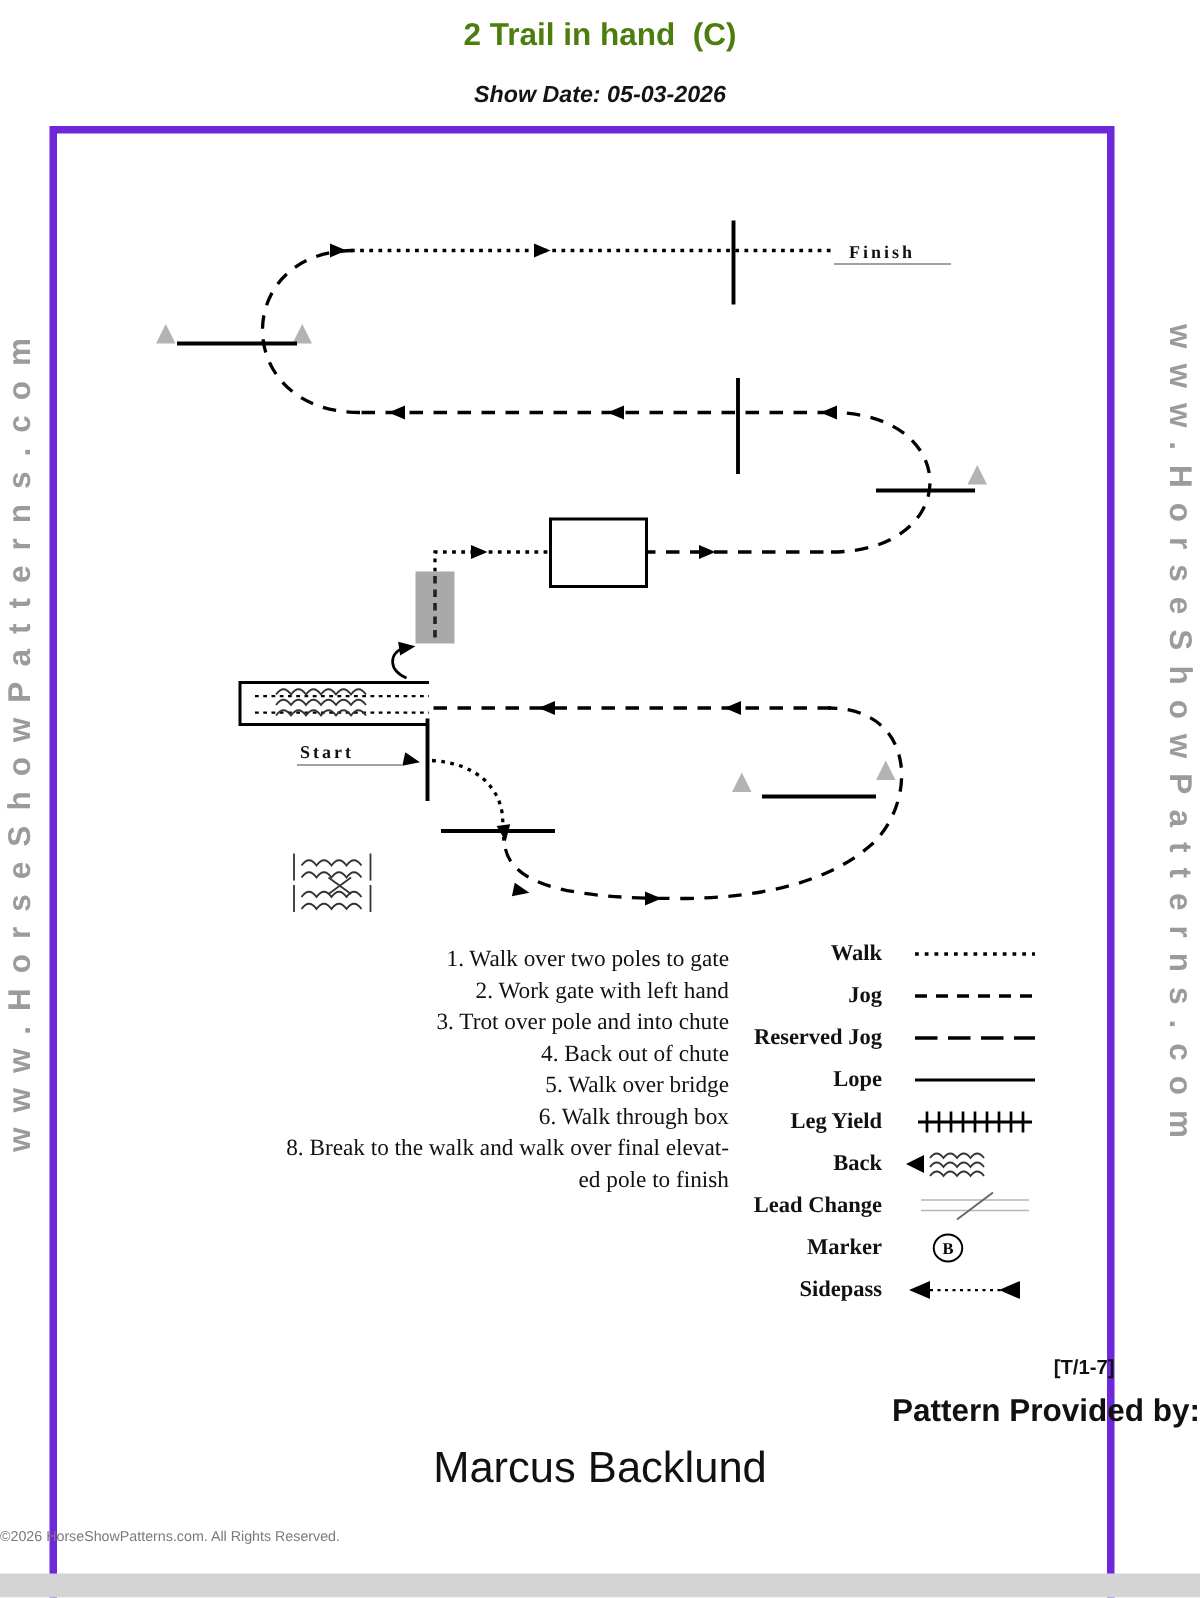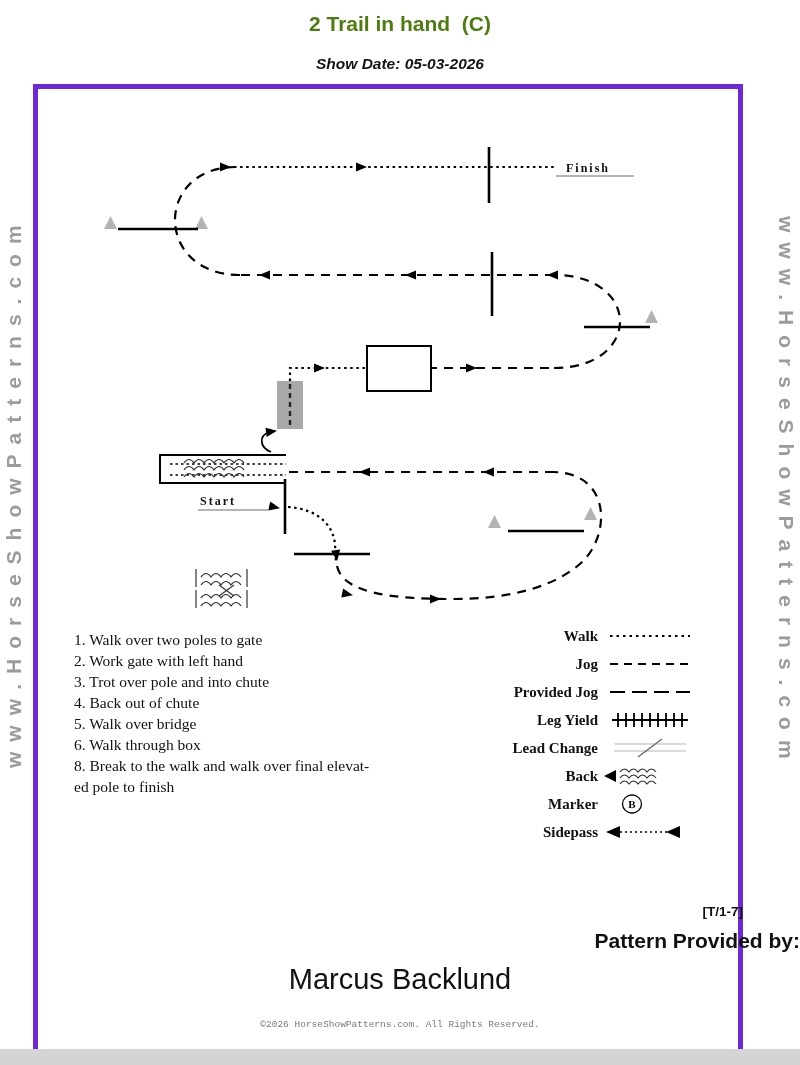--- a/index.html
+++ b/index.html
@@ -38,48 +38,48 @@
   .solid2   { stroke:#000; stroke-width:2;   fill:none; }
   .solid15  { stroke:#000; stroke-width:1.8; fill:none; }
   .thin     { stroke:#444; stroke-width:0.8; fill:none; }
   .squig    { stroke:#333; stroke-width:1.2; fill:none; }
   .cone     { fill:#b3b3b3; }
   .lbl      { font-family:"Liberation Serif", serif; font-weight:bold;
               font-size:12px; letter-spacing:2px; fill:#111; }
 
   .instructions {
     position:absolute; left:36px; top:540px; width:412px;
-    font-family:"Liberation Serif", serif; font-size:15.5px; line-height:21px;
+    font-family:"Liberation Serif", serif; font-size:15.5px; line-height:21px;text-align:right;
   }
   .instr-item { white-space:pre-line; }
 
   .legend { position:absolute; top:533px; right:40px; }
   .legend-row { display:flex; align-items:center; height:28px; }
   .legend-label {
-    width:132px; text-align:right; margin-right:4px;
+    width:132px; text-align:right; margin-right:14px;
     font-family:"Liberation Serif", serif; font-weight:bold; font-size:15px;
   }
   .legend-symbol { width:96px; height:22px; }
   .legend-symbol svg { display:block; }
 
   .ref-code {
     position:absolute; left:33px; top:904px; width:710px; text-align:right;
     font-weight:bold; font-size:13.5px;
   }
   .provided-by {
     position:absolute; top:929px; left:0; width:100%; text-align:right;
     font-weight:bold; font-size:21px;
   }
   .provider-name {
     position:absolute; top:963px; left:0; width:100%; text-align:center;
     font-size:29px;
   }
   .copyright {
-    position:absolute; top:1019px; left:0; width:100%; text-align:center;
-    font-size:9.5px; color:#7a7a7a;font-family:Liberation Mono, monospace;
+    position:absolute; top:1019px; left:0; width:100%; text-align:left;
+    font-size:9.5px; color:#7a7a7a;
   }
   .bottom-bar {
     position:absolute; left:0; bottom:0; width:100%; height:16px; background:#d4d4d4;
   }
 </style>
 </head>
 <body>
 
 <div class="title">2 Trail in hand  (C)</div>
 <div class="show-date">Show Date: 05-03-2026</div>
@@ -194,28 +194,36 @@
     <div class="legend-row">
       <span class="legend-label">Jog</span>
       <span class="legend-symbol">
         <svg width="96" height="22">
             <line x1="8" y1="11" x2="88" y2="11" stroke="#000" stroke-width="2.2" stroke-dasharray="8 6"></line>
           </svg>
       </span>
     </div>
 
     <div class="legend-row">
-      <span class="legend-label">Provided Jog</span>
+      <span class="legend-label">Reserved Jog</span>
       <span class="legend-symbol">
         <svg width="96" height="22">
             <line x1="8" y1="11" x2="88" y2="11" stroke="#000" stroke-width="2.2" stroke-dasharray="15 7"></line>
           </svg>
       </span>
     </div>
 
+    <div class="legend-row">
+      <span class="legend-label">Lope</span>
+      <span class="legend-symbol">
+        <svg width="96" height="22">
+            <line x1="8" y1="11" x2="88" y2="11" stroke="#000" stroke-width="2"></line>
+          </svg>
+      </span>
+    </div>
 
     <div class="legend-row">
       <span class="legend-label">Leg Yield</span>
       <span class="legend-symbol">
         <svg width="96" height="22">
           <line x1="10" y1="11" x2="86" y2="11" stroke="#000" stroke-width="2"></line>
           <g stroke="#000" stroke-width="1.8">
             <line x1="16" y1="4" x2="16" y2="18"></line>
               <line x1="24" y1="4" x2="24" y2="18"></line>
             <line x1="32" y1="4" x2="32" y2="18"></line>
@@ -224,45 +232,45 @@
               <line x1="56" y1="4" x2="56" y2="18"></line>
             <line x1="64" y1="4" x2="64" y2="18"></line>
               <line x1="72" y1="4" x2="72" y2="18"></line>
             <line x1="80" y1="4" x2="80" y2="18"></line>
           </g>
         </svg>
       </span>
     </div>
 
     <div class="legend-row">
-      <span class="legend-label">Lead Change</span>
-      <span class="legend-symbol">
-        <svg width="96" height="22">
-          <line x1="12" y1="7" x2="84" y2="7" stroke="#b5b5b5" stroke-width="1"></line>
-          <line x1="12" y1="14" x2="84" y2="14" stroke="#b5b5b5" stroke-width="1"></line>
-          <line x1="60" y1="2" x2="36" y2="20" stroke="#666" stroke-width="1.3"></line>
-        </svg>
-      </span>
-    </div>
-
-    <div class="legend-row">
       <span class="legend-label">Back</span>
       <span class="legend-symbol">
         <svg width="96" height="22">
           <polygon points="2,11 14,5 14,17" fill="#000"></polygon>
           <g stroke="#333" stroke-width="1.2" fill="none">
             <path d="M18 7 q4.5 -6 9 0 q4.5 -6 9 0 q4.5 -6 9 0 q4.5 -6 9 0"></path>
             <path d="M18 13 q4.5 -6 9 0 q4.5 -6 9 0 q4.5 -6 9 0 q4.5 -6 9 0"></path>
             <path d="M18 19 q4.5 -6 9 0 q4.5 -6 9 0 q4.5 -6 9 0 q4.5 -6 9 0"></path>
           </g>
         </svg>
       </span>
     </div>
 
     <div class="legend-row">
+      <span class="legend-label">Lead Change</span>
+      <span class="legend-symbol">
+        <svg width="96" height="22">
+          <line x1="12" y1="7" x2="84" y2="7" stroke="#b5b5b5" stroke-width="1"></line>
+          <line x1="12" y1="14" x2="84" y2="14" stroke="#b5b5b5" stroke-width="1"></line>
+          <line x1="60" y1="2" x2="36" y2="20" stroke="#666" stroke-width="1.3"></line>
+        </svg>
+      </span>
+    </div>
+
+    <div class="legend-row">
       <span class="legend-label">Marker</span>
       <span class="legend-symbol">
         <svg width="96" height="22">
           <ellipse cx="30" cy="11" rx="9.5" ry="9" fill="none" stroke="#000" stroke-width="1.3"></ellipse>
           <text x="30" y="15" text-anchor="middle" style="font-family:'Liberation Serif',serif;font-weight:bold;font-size:11px;">B</text>
         </svg>
       </span>
     </div>
 
     <div class="legend-row">

